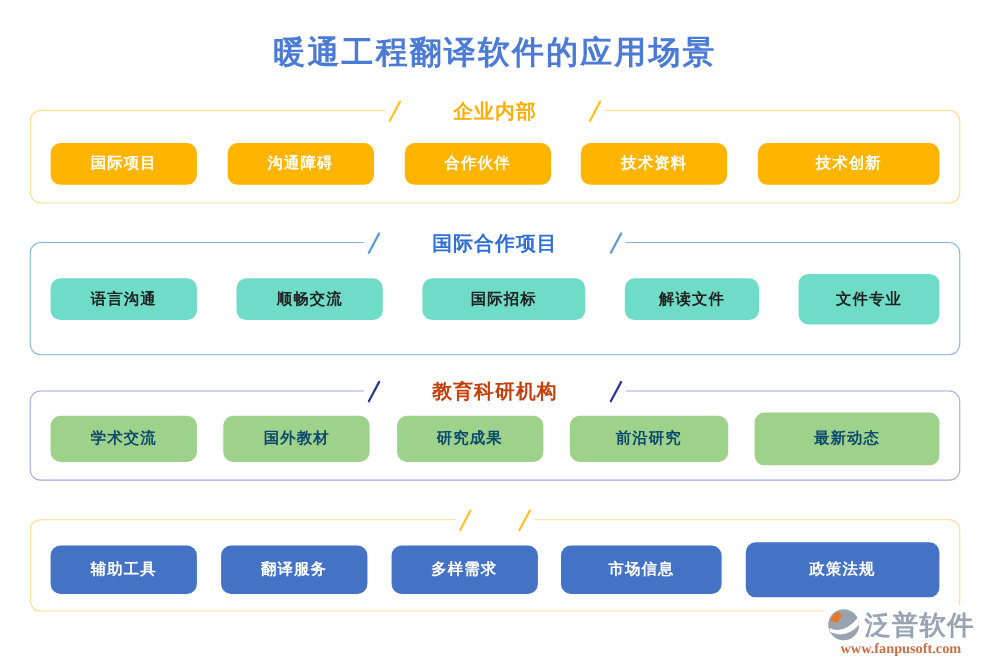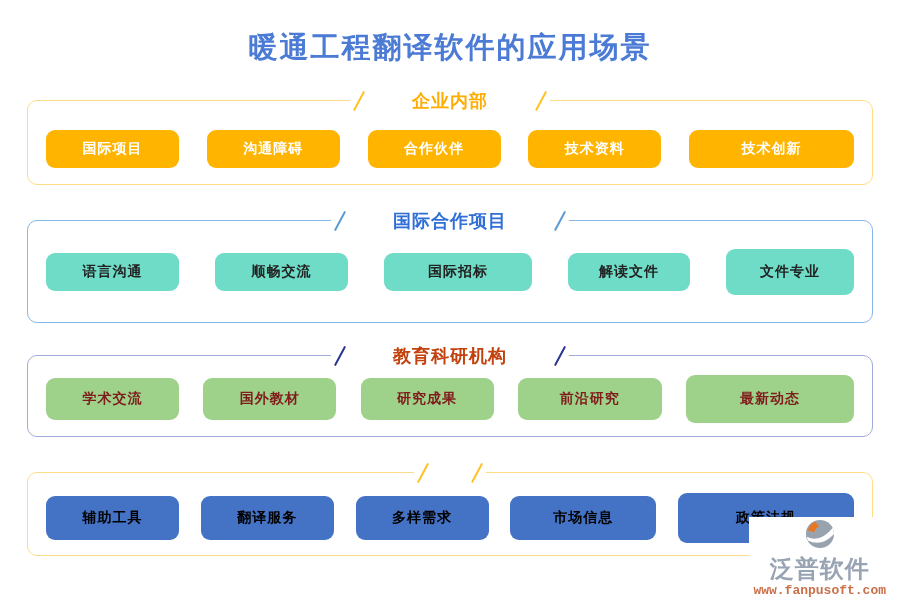--- a/index.html
+++ b/index.html
@@ -1,18 +1,18 @@
 <!DOCTYPE html>
 <html><head>
 <meta charset="utf-8">
 <style>
   html,body{margin:0;padding:0;background:#fff;}
   body{width:900px;height:600px;overflow:hidden;
        font-family:"Liberation Serif","DejaVu Serif",serif;}
-  .canvas{position:relative;width:900px;height:600px;background:#fff;font-family:Liberation Mono, monospace;}
+  .canvas{position:relative;width:900px;height:600px;background:#fff;}
 
   .page-title{margin:0;padding-top:28px;text-align:center;
     font-size:29px;font-weight:bold;color:#4b7bd5;letter-spacing:2px;}
 
   .content{padding:0 27px;}
 
   .panel{position:relative;border:1px solid;border-radius:10px;box-sizing:border-box;}
   .panel-head{position:absolute;top:0;left:50%;transform:translate(-50%,-50%);
     background:#fff;display:flex;align-items:center;gap:52px;padding:0 8px;white-space:nowrap;}
   .panel-title{font-size:18px;font-weight:bold;letter-spacing:1px;text-align:center;}
@@ -38,38 +38,38 @@
   .p2 .slash{background:#5b9bd5;}
   .p2 .btn{background:#6fdcc7;color:#222222;}
   .p2 .btn:nth-child(3){width:148px;}
   .p2 .btn:nth-child(4){width:122px;}
   .p2 .btn:nth-child(5){width:128px;height:46px;}
 
   
   .p3{height:82px;margin-top:32px;border-color:#a3aadb;}
   .p3 .panel-title{color:#c2410c;}
   .p3 .slash{background:#2a3590;}
-  .p3 .btn{background:#9ed189;color:#7f1d1d;height:42px;}
+  .p3 .btn{background:#9ed189;color:#0c4a6e;height:42px;}
   .p3 .btn-row{padding-top:6px;}
   .p3 .btn:nth-child(4){width:144px;}
   .p3 .btn:nth-child(5){width:168px;height:48px;}
 
   
   .p4{height:84px;margin-top:35px;border-color:#ffdd88;}
   .p4 .panel-title{color:#ffa51e;}
   .p4 .slash{background:#ffc125;}
-  .p4 .btn{background:#4472c4;color:#000000;height:44px;}
+  .p4 .btn{background:#4472c4;color:#ffffff;height:44px;}
   .p4 .btn-row{padding-top:8px;}
   .p4 .btn:nth-child(4){width:146px;}
   .p4 .btn:nth-child(5){width:176px;height:50px;}
 
   
   .logo{position:absolute;right:10px;bottom:2px;background:#fff;
     padding:2px 4px 0 4px;text-align:center;}
-  .logo-top{display:flex;align-items:center;justify-content:center;gap:4px;flex-direction:column;}
+  .logo-top{display:flex;align-items:center;justify-content:center;gap:4px;}
   .brand{font-size:24px;font-weight:bold;color:#98a3b3;letter-spacing:1px;}
   .url{font-size:13px;font-weight:bold;color:#c96f4a;margin-top:-2px;}
 </style>
 </head>
 <body>
 
 <div class="canvas">
 
   <h1 class="page-title">暖通工程翻译软件的应用场景</h1>
 

